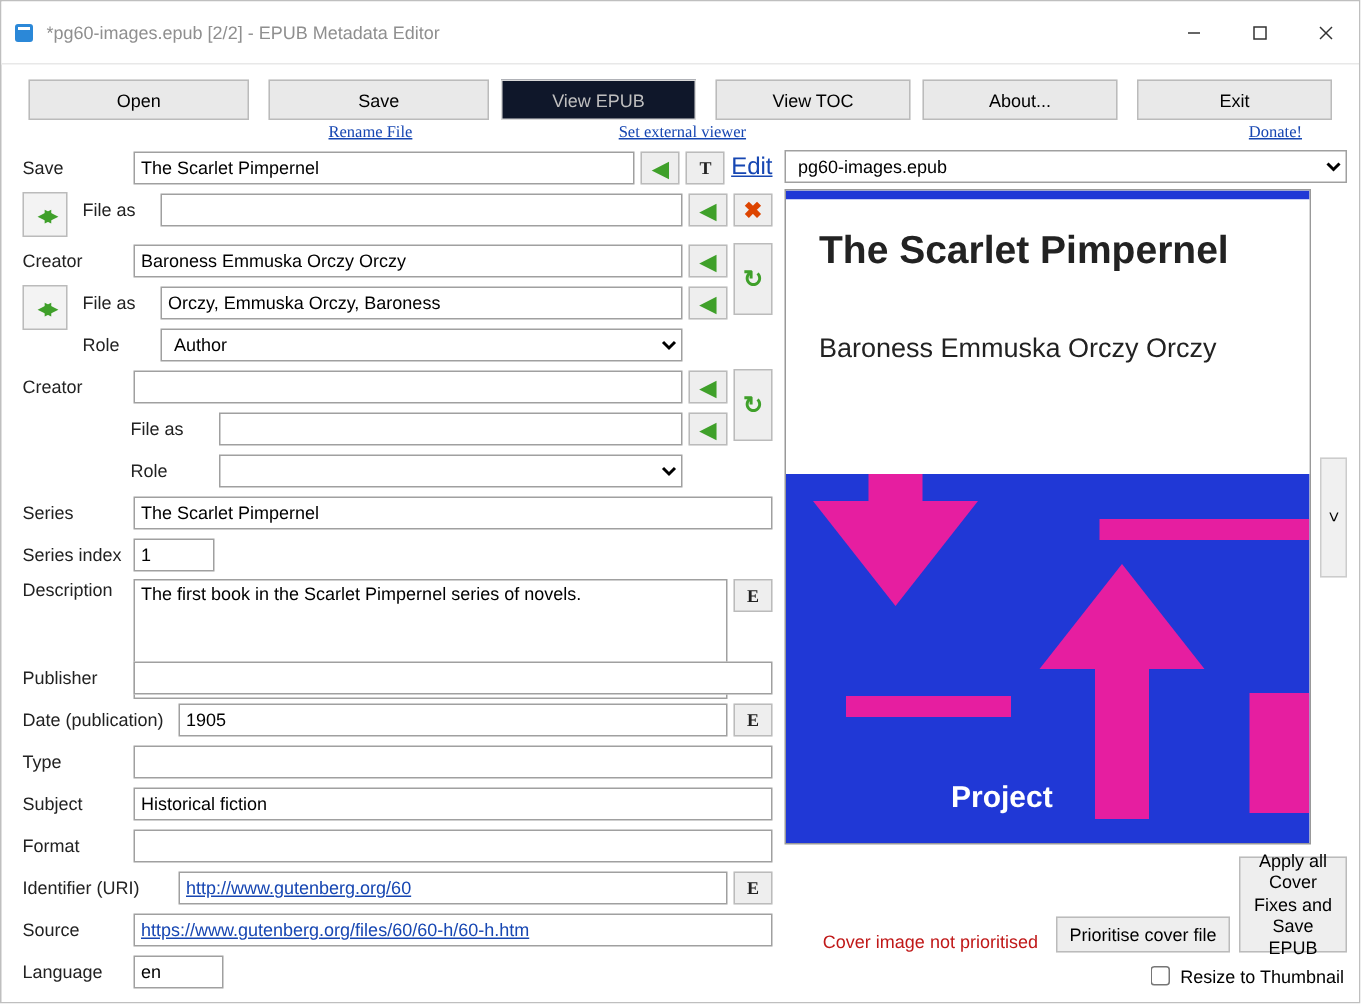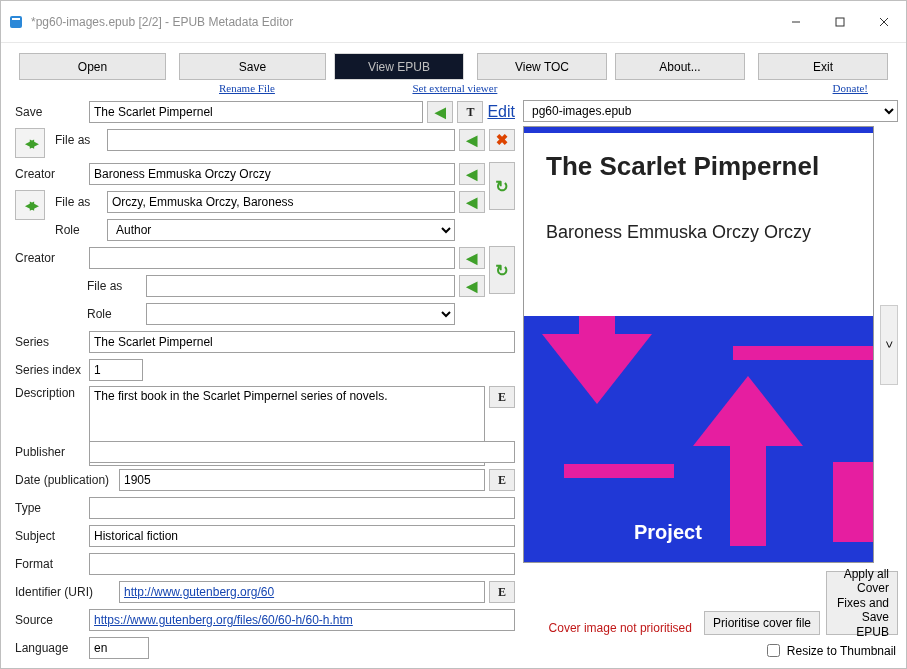--- a/index.html
+++ b/index.html
@@ -55,21 +55,21 @@
   .cover-bot .tri-up { right:70px; top:60px; width:0;height:0;background:transparent;border-left:55px solid transparent;border-right:55px solid transparent;border-bottom:70px solid #e61ea0;}
   .cover-bot .stem2 { right:107px; top:130px; width:36px; height:100px; }
   .cover-bot .bar2 { left:40px; top:148px; width:110px; height:14px;}
   .cover-bot .bar3 { right:0px; bottom:20px; width:40px; height:80px;}
   .cover-bot .proj { position:absolute; left:110px; bottom:18px; color:#fff; font-size:20px; font-weight:700; font-family:Arial,sans-serif;}
   .scroll-right { width:18px; align-self:center; height:80px; border:1px solid #ccc; background:#f0f0f0; display:flex; align-items:center; justify-content:center; writing-mode:vertical-rl; font-size:12px; margin-left:2px;}
 
   .cover-controls { display:flex; align-items:flex-end; gap:6px; margin-top:4px;}
   .warning { color:#c01818; font-size:12px; flex:1; text-align:right; padding-right:6px;}
   .btn { border:1px solid #bbb; background:#eee; font-size:12px; padding:4px 8px; }
-  .btn.tall { height:64px; width:72px; text-align:right; line-height:1.2; display:flex; align-items:center; justify-content:center;}
+  .btn.tall { height:64px; width:72px; text-align:center; line-height:1.2; display:flex; align-items:center; justify-content:center;}
   .chk { display:flex; align-items:center; gap:4px; font-size:12px; justify-content:flex-end; padding:2px 2px 0 0;}
   .rwrap { display:flex; gap:4px; align-items:stretch;}
 </style>
 </head>
 <body>
 
 <div class="window">
 
   <div class="titlebar">
     <span class="icon">

